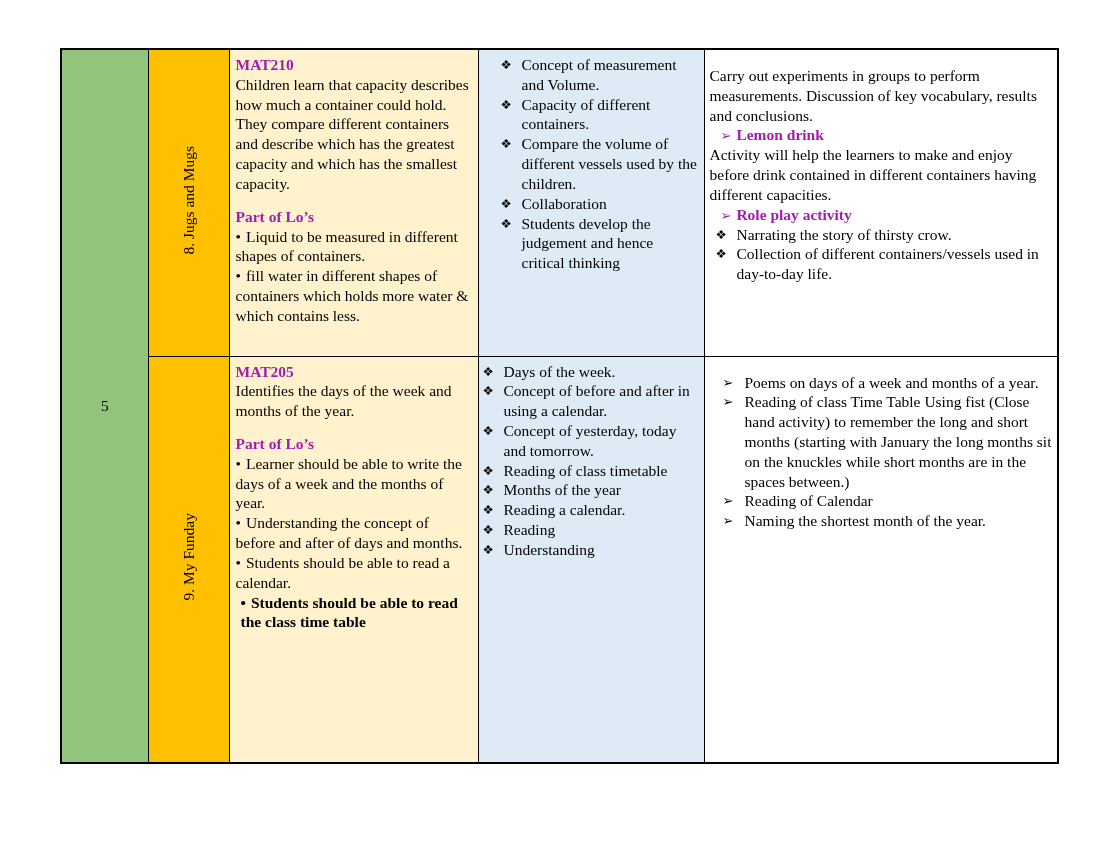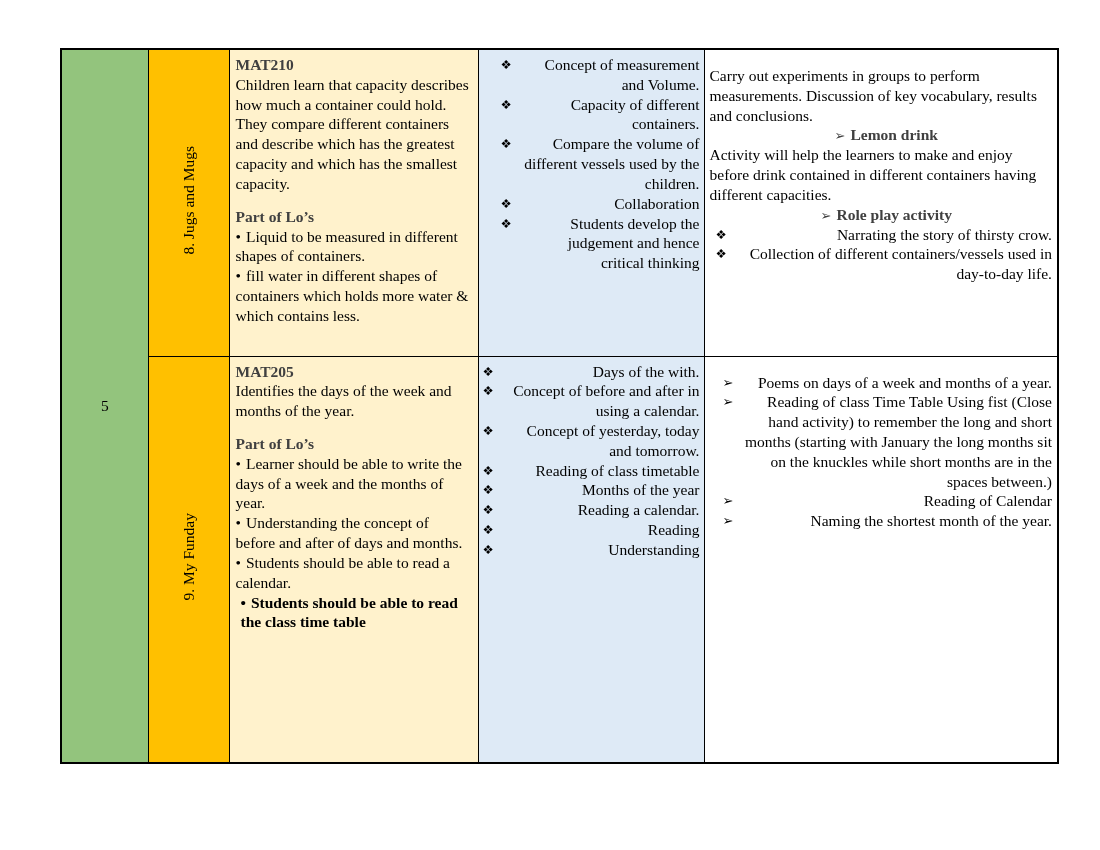--- a/index.html
+++ b/index.html
@@ -27,39 +27,39 @@
   td.orange { background:#FFC000; text-align:center; vertical-align:middle; }
   td.cream  { background:#FFF2CC; padding:5px 6px; }
   td.blue   { background:#DEEAF6; padding:5px 4px; }
   td.white  { background:#FFFFFF; padding:16px 5px; }
   .vertical {
     display:inline-block;
     writing-mode:vertical-rl;
     transform:rotate(180deg);
     white-space:nowrap;
   }
-  .red-bold { color:#404040; font-weight:bold; }
+  .red-bold { color:#a21caf; font-weight:bold; }
   .lo-head { margin-top:13px; }
   .lo-point .dot { margin-right:5px; }
   .lo-point.indented { padding-left:5px;font-weight:bold; }
 
   .list { }
   .list.indent1 { padding-left:18px; }
   .li { display:flex; align-items:flex-start; }
   .li .bullet {
     flex:0 0 auto;
     font-family:"DejaVu Sans",sans-serif;
     font-size:12.5px;
     padding-top:2px;
   }
   .li .bullet.diamond { width:21px; }
   .li .bullet.arrow { width:22px; font-size:13px; }
-  .li .txt { flex:1 1 auto;text-align:right; }
-
-  .act-heading { padding-left:11px;text-align:center; }
+  .li .txt { flex:1 1 auto; }
+
+  .act-heading { padding-left:11px; }
   .act-heading .arrow-glyph {
     font-family:"DejaVu Sans",sans-serif;
     font-size:13px;
     margin-right:5px;
   }
   .white .diamond-list { padding-left:6px; }
   .white .arrow-list { padding-left:13px; }
 </style>
 </head>
 <body>
@@ -156,21 +156,21 @@
             <span class="dot">•</span><span>Students should be able to read a calendar.</span>
           </div>
           <div class="lo-point indented">
             <span class="dot">•</span><span>Students should be able to read the class time table</span>
           </div>
         </td>
         <td class="cell blue">
           <div class="list">
             <div class="li">
               <span class="bullet diamond">❖</span>
-              <span class="txt">Days of the with.</span>
+              <span class="txt">Days of the week.</span>
             </div>
             <div class="li">
               <span class="bullet diamond">❖</span>
               <span class="txt">Concept of before and after in using a calendar.</span>
             </div>
             <div class="li">
               <span class="bullet diamond">❖</span>
               <span class="txt">Concept of yesterday, today and tomorrow.</span>
             </div>
             <div class="li">

